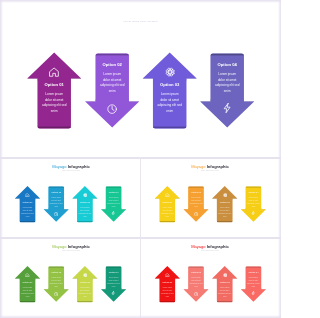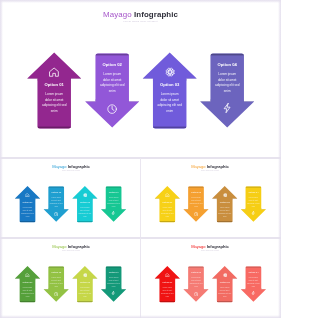--- a/index.html
+++ b/index.html
@@ -23,24 +23,20 @@
 
   svg{display:block;position:absolute;left:0;top:0;}
   .lbl{position:absolute;color:#fff;text-align:center;white-space:nowrap;
        transform:translateX(-50%);}
 </style>
 </head>
 <body>
 
 <div class="page">
   <div class="slide" id="main-slide" style="left:2px;top:2px;width:277px;height:154.6px">
-    <div class="title m-title">
-      <span class="brand">Mayago</span>
-      <span class="rest">Infographic</span>
-    </div>
     <div class="title m-sub">Lorem ipsum dolor sit amet</div>
     <div id="main-body">
         <svg width="277" height="155" viewBox="0 0 277 155">
           <g>
             <clipPath id="clip-1-0">
               <path d="M 52.2 50.5 L 79.2 76.5 L 68.95 76.5 L 68.95 124
             Q 68.95 126.5 66.45 126.5 L 37.95 126.5
             Q 35.45 126.5 35.45 124 L 35.45 76.5
             L 25.200000000000003 76.5 Z"></path>
             </clipPath>

